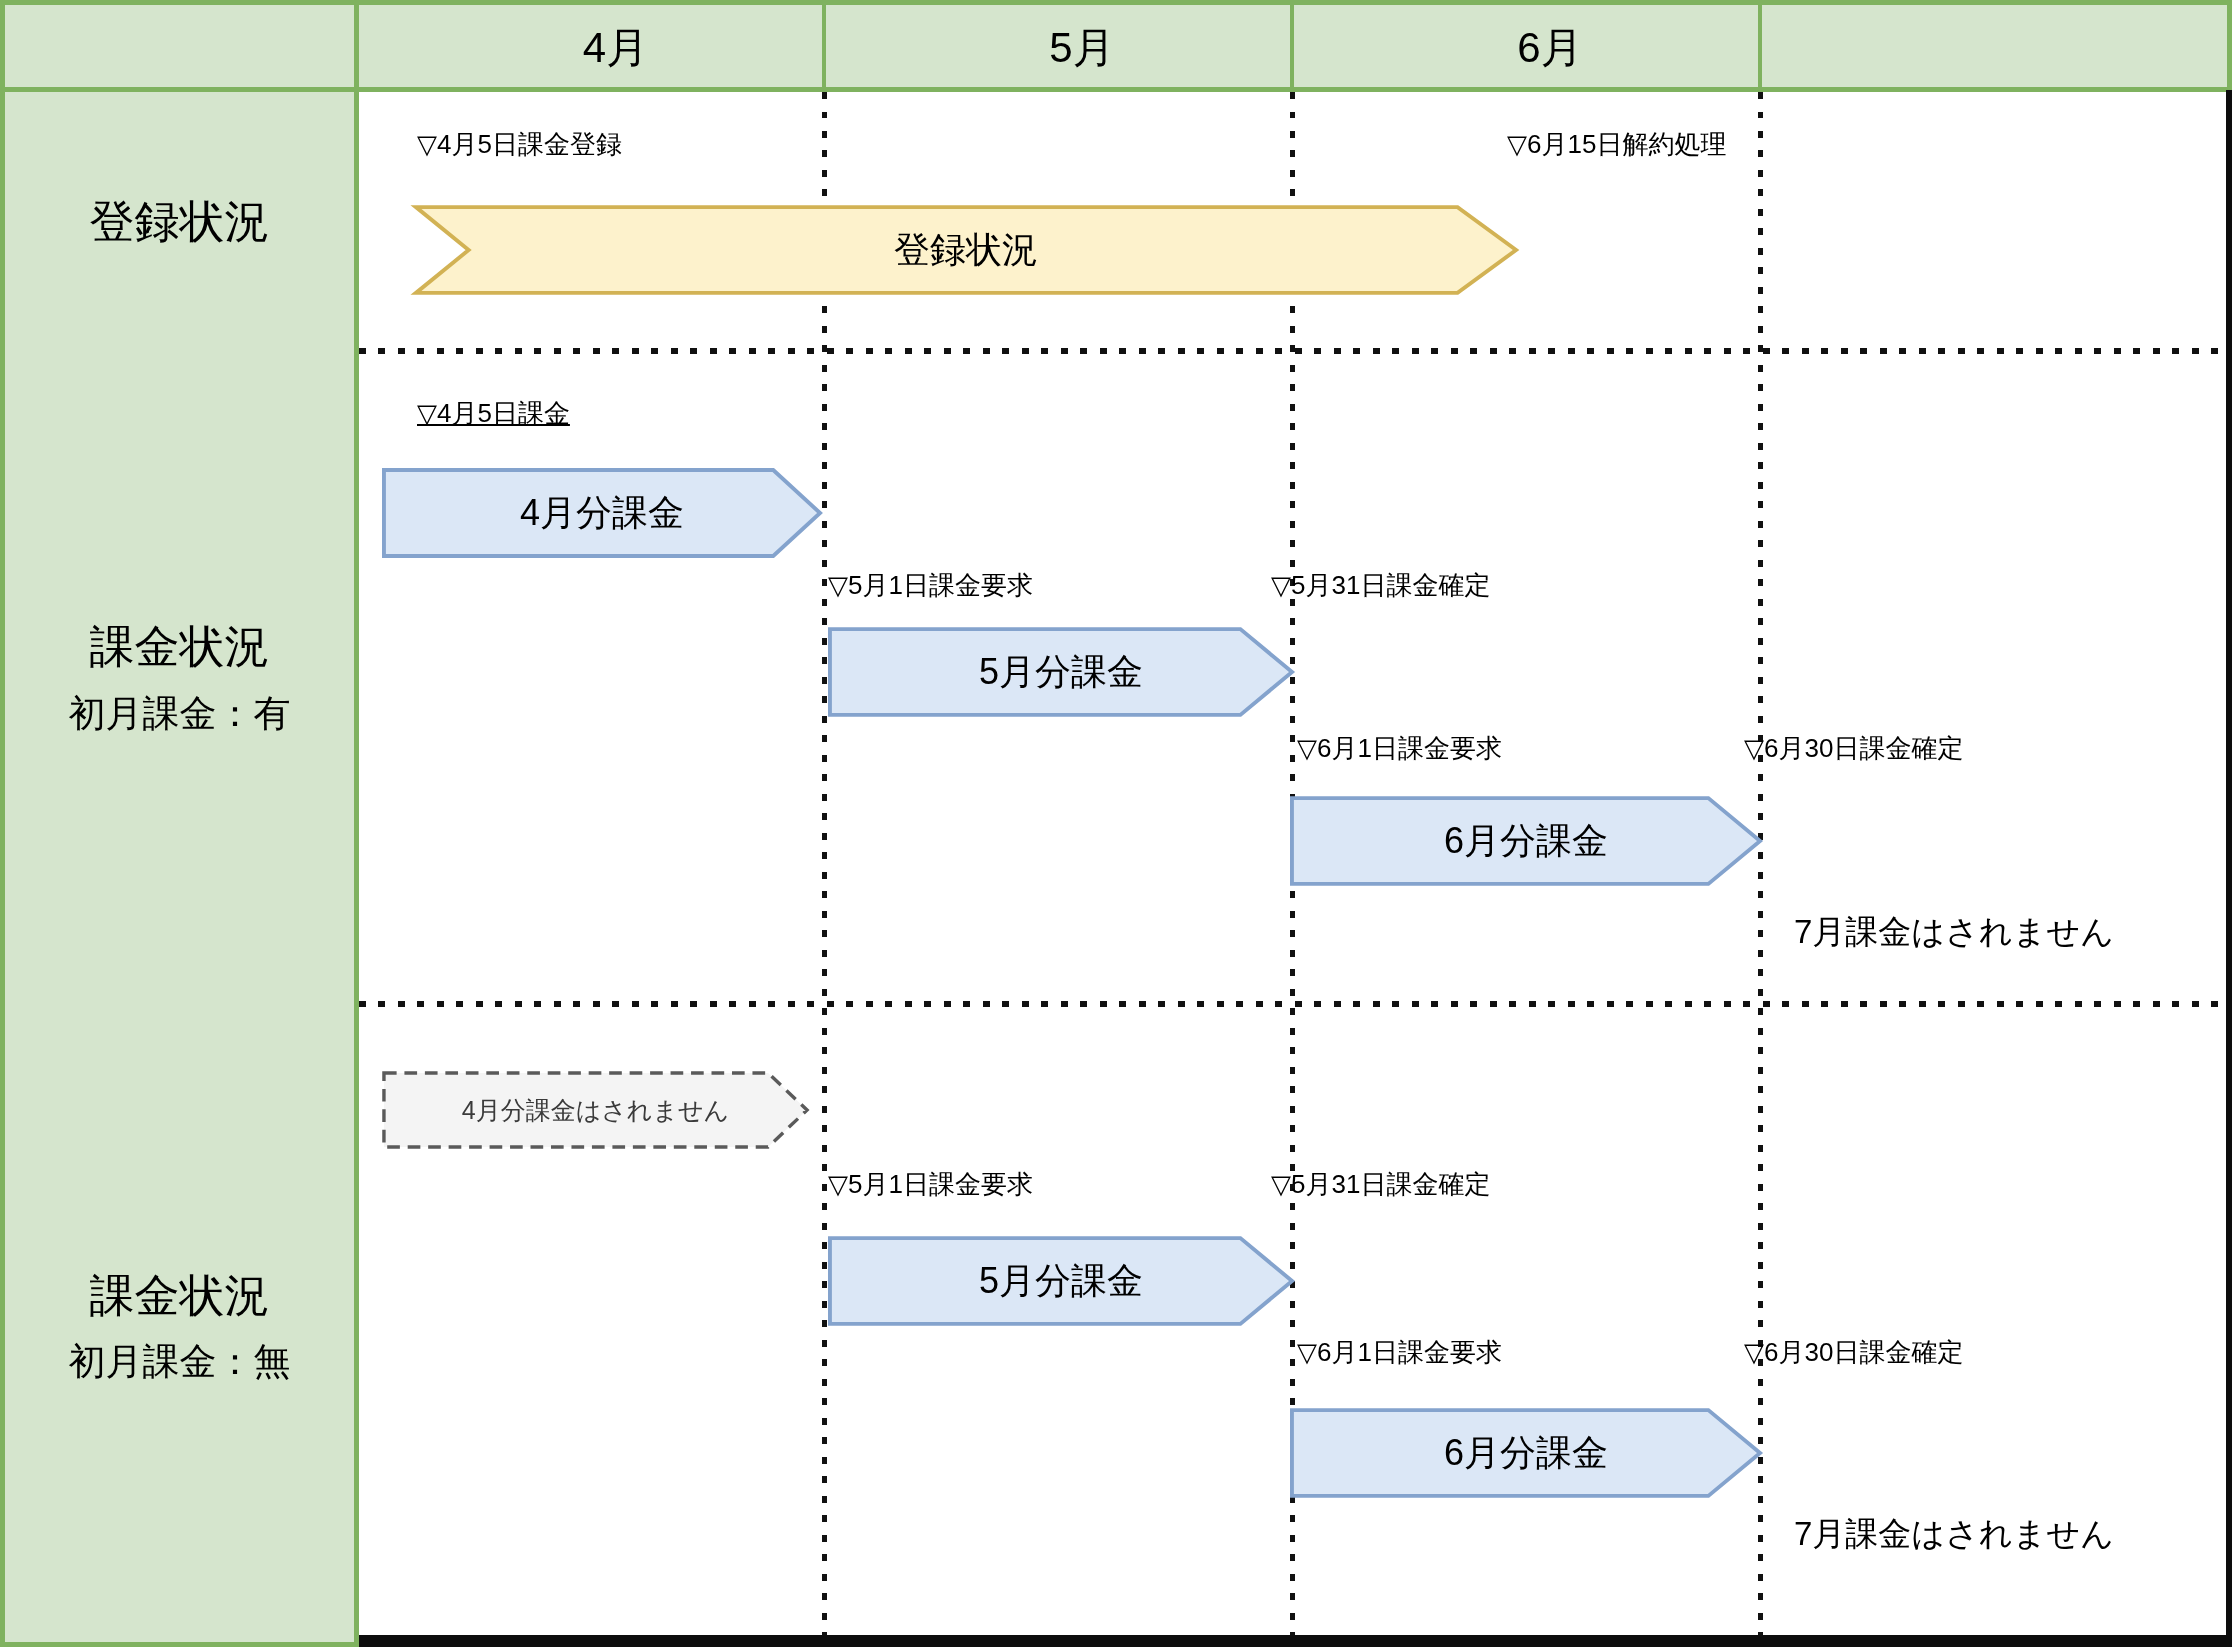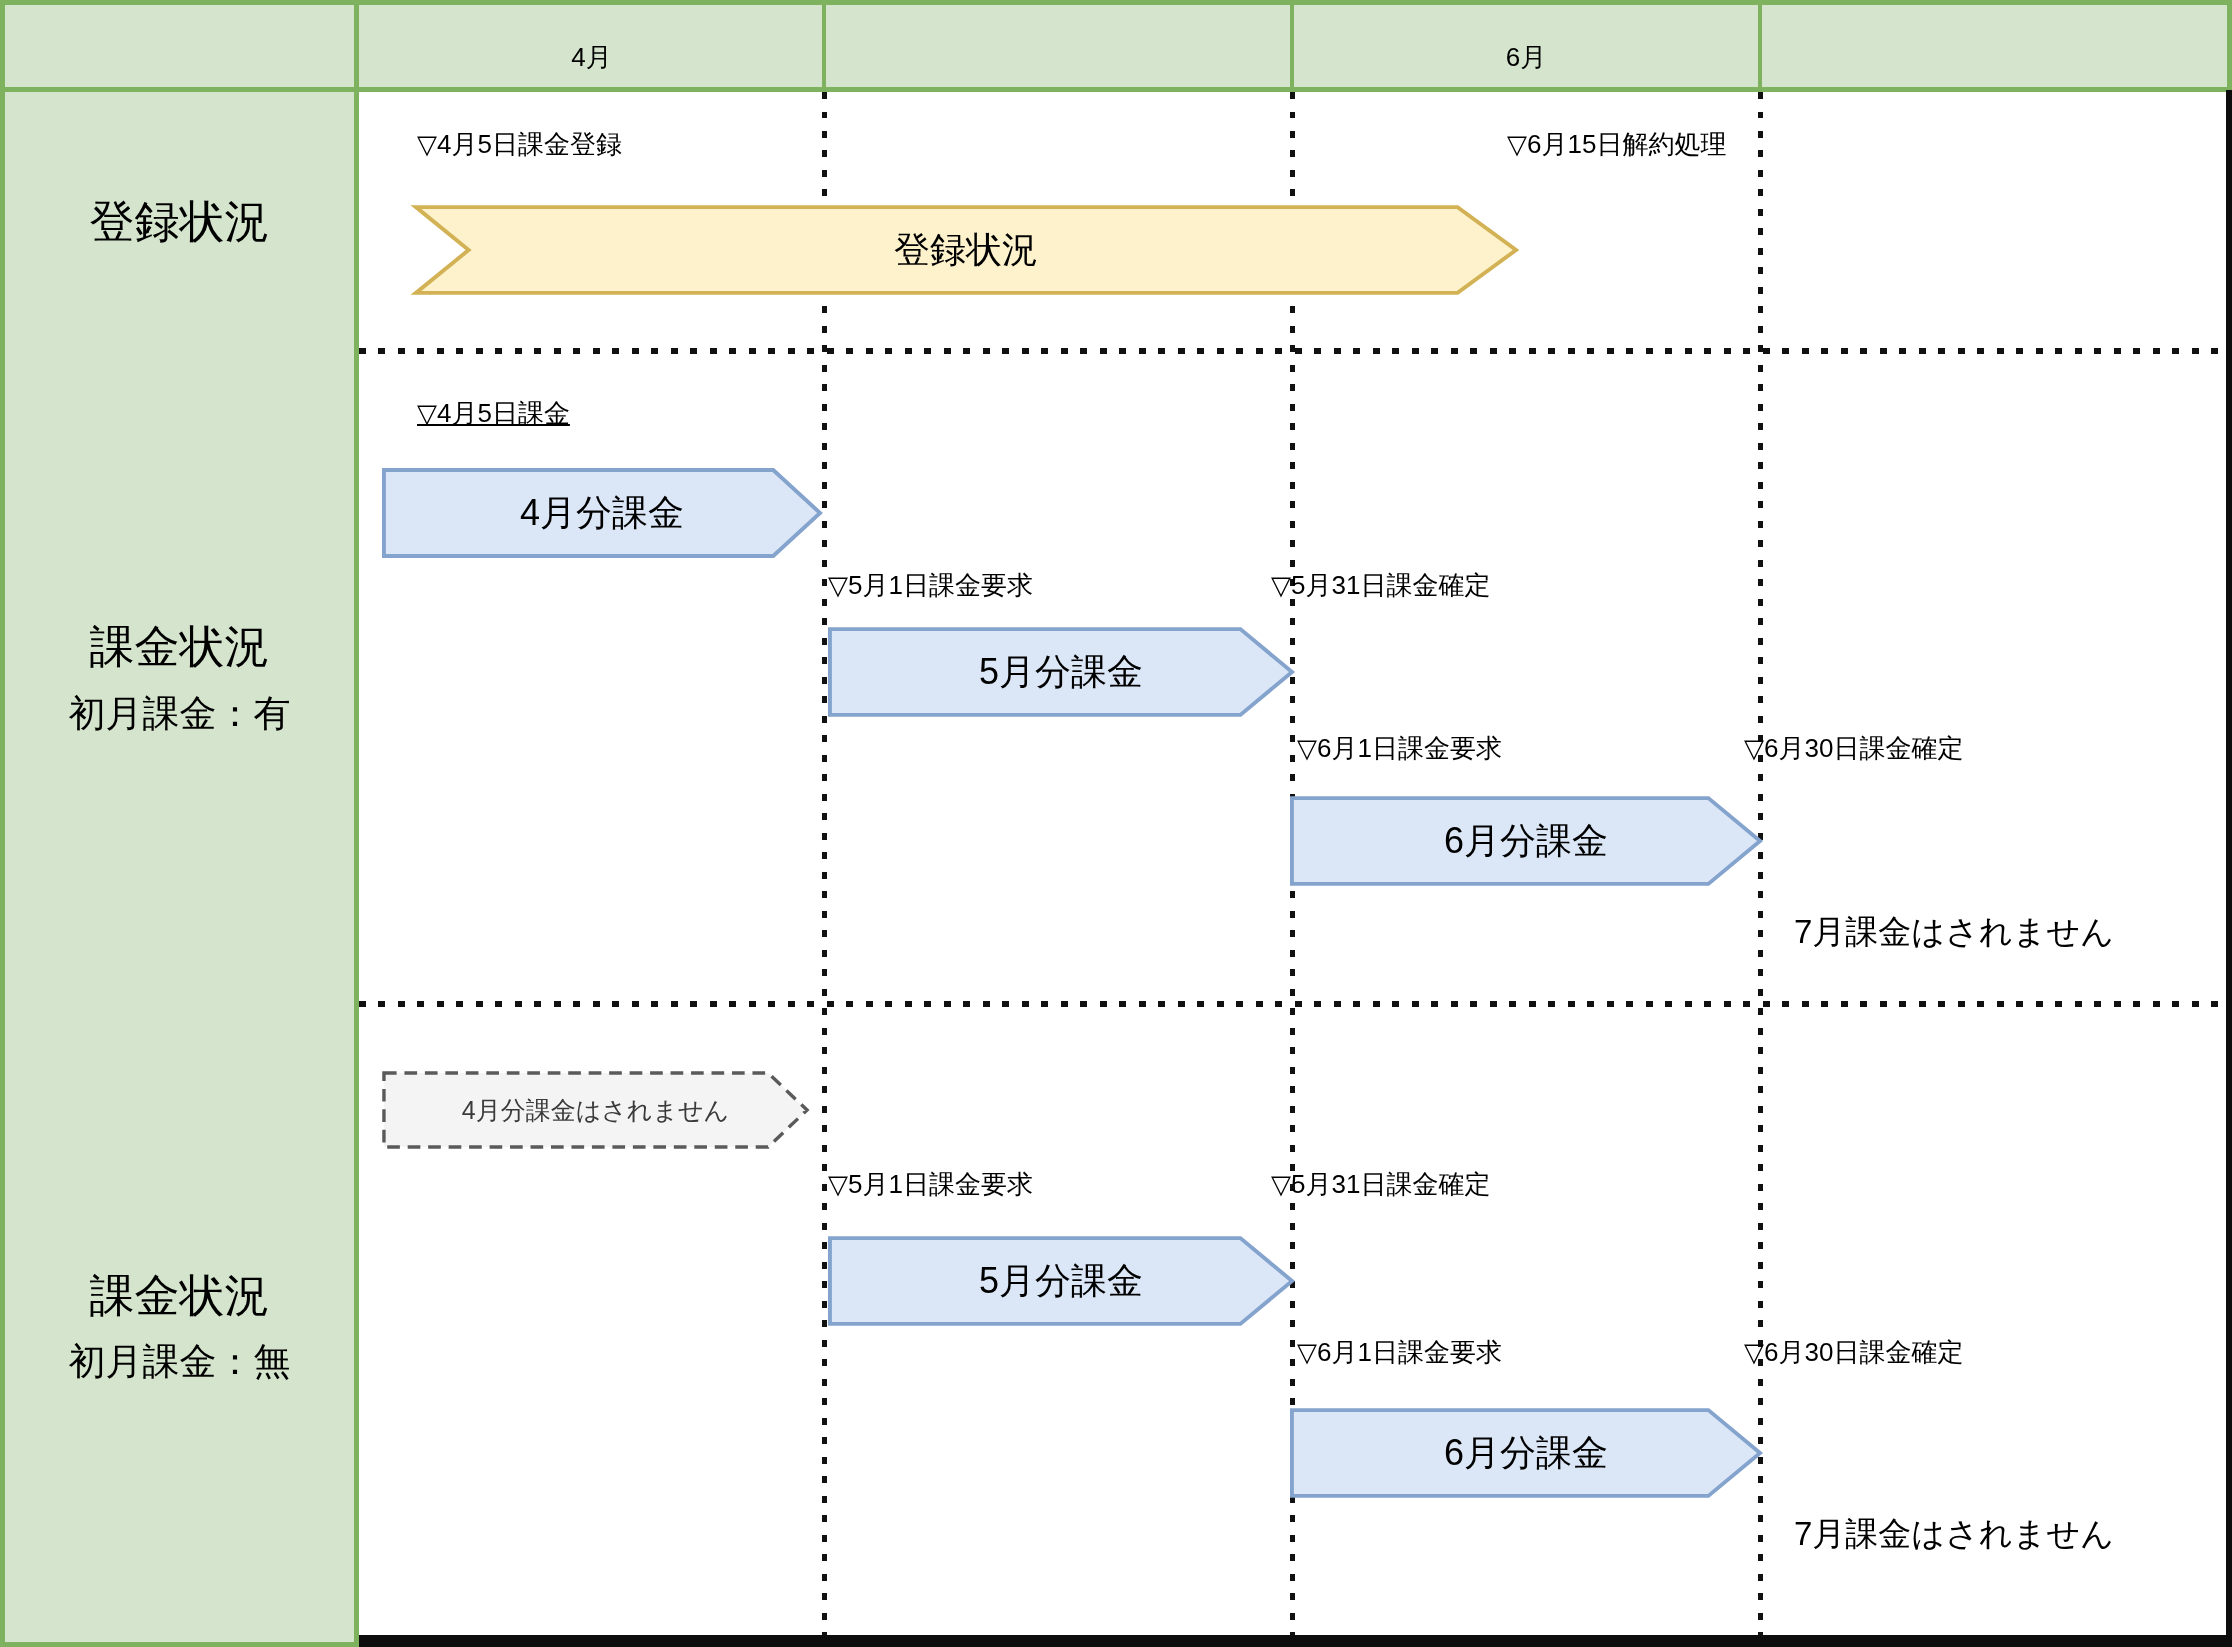--- a/index.html
+++ b/index.html
@@ -8,21 +8,21 @@
   .abs{position:absolute;}
   
   .green-fill{background:#d5e5cd;}
   .gline{background:#7fb25f;}
   
   .bline{background:#0d0d0d;}
   
   .vdot{width:4.9px;background-image:repeating-linear-gradient(to bottom,#111 0px,#111 6.8px,transparent 6.8px,transparent 19.5px);}
   .hdot{height:5.9px;background-image:repeating-linear-gradient(to right,#111 0px,#111 6.8px,transparent 6.8px,transparent 19.5px);}
   
-  .month-label{top:12px;height:90px;line-height:90px;text-align:center;font-size:26px;}
+  .month-label{top:3px;height:90px;line-height:90px;text-align:center;font-size:42px;margin-left:24px;}
   
   .rowlabel{left:0;width:359px;display:flex;flex-direction:column;align-items:center;justify-content:center;gap:21.5px;text-align:center;}
   .rowlabel .title{font-size:45px;line-height:49px;}
   .rowlabel .subtitle{font-size:37px;line-height:41px;}
   
   .milestone{font-size:26px;line-height:43px;white-space:nowrap;}
   .note{font-size:33px;line-height:43px;white-space:nowrap;}
   
   .bar{position:absolute;}
   .bar svg{position:absolute;left:0;top:0;overflow:visible;}
@@ -50,20 +50,21 @@
   <div class="abs gline" style="left:0;top:1642px;width:359px;height:4.9px;"></div>
   <div class="abs gline" style="left:822px;top:0;width:3.9px;height:90px;"></div>
   <div class="abs gline" style="left:1290px;top:0;width:3.9px;height:90px;"></div>
   <div class="abs gline" style="left:1758px;top:0;width:3.9px;height:90px;"></div>
   <div class="abs gline" style="left:2227px;top:0;width:4.9px;height:90px;"></div>
 
   <div class="abs bline" style="left:2226px;top:90px;width:6.8px;height:1557px;"></div>
   <div class="abs bline" style="left:359px;top:1635px;width:1873px;height:11.7px;"></div>
 
   <div class="abs month-label" style="left:359px;width:465px;">4月</div>
+  <div class="abs month-label" style="left:824px;width:468px;">5月</div>
   <div class="abs month-label" style="left:1292px;width:468px;">6月</div>
 
   <div class="abs rowlabel" style="top:90px;height:262px;">
     <div class="title">登録状況</div>
   </div>
   <div class="abs rowlabel" style="top:352px;height:652px;">
     <div class="title">課金状況</div>
     <div class="subtitle">初月課金：有</div>
   </div>
   <div class="abs rowlabel" style="top:1005px;height:643px;">

